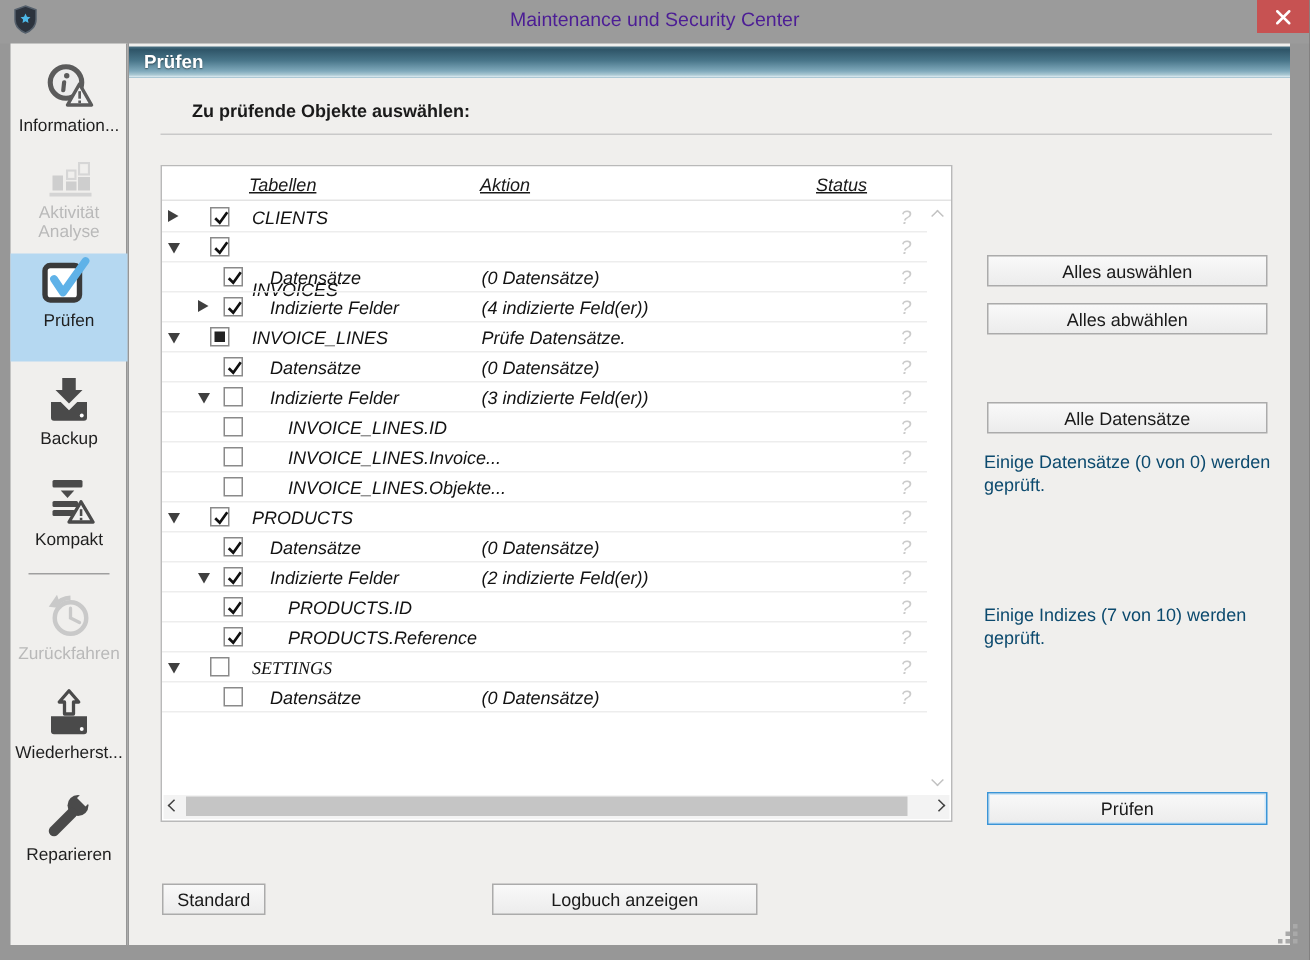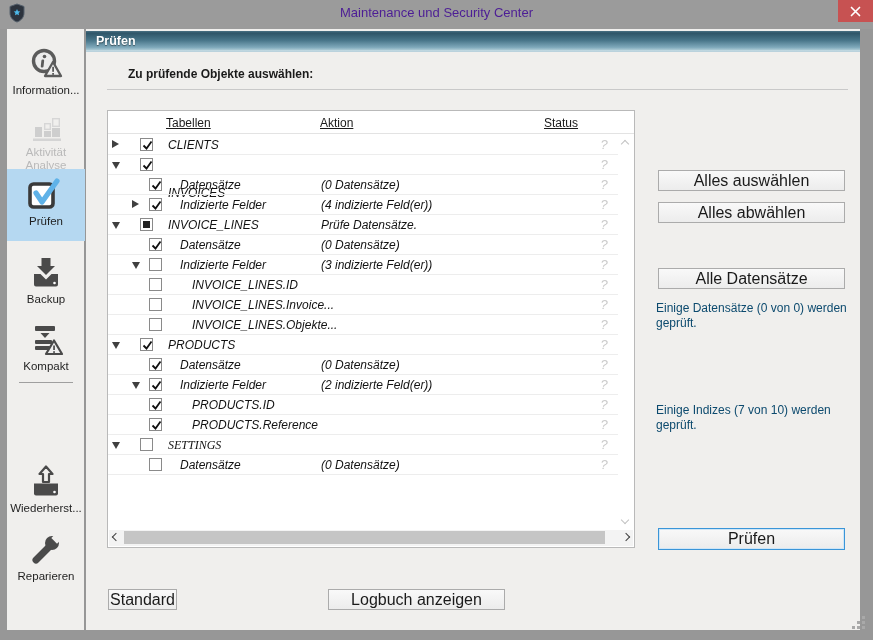--- a/index.html
+++ b/index.html
@@ -11,39 +11,39 @@
   .stage{position:relative;width:873px;height:640px;background:var(--frame);overflow:hidden;}
 
   
   .titlebar{position:absolute;left:0;top:0;width:873px;height:29px;background:var(--titlebar);}
   .shield{position:absolute;left:9px;top:3px;width:16px;height:20px;}
   .title{position:absolute;left:50%;top:5px;transform:translateX(-50%);font-size:13px;color:#4c1d95;white-space:nowrap;}
   .closebtn{position:absolute;right:0;top:0;width:35px;height:22px;background:var(--close);display:flex;align-items:center;justify-content:center;cursor:pointer;}
 
   
   .sidebar{position:absolute;left:7px;top:29px;width:78px;height:601px;background:var(--bg);border-right:1px solid #969696;}
-  .sbitem{position:absolute;left:0;width:78px;display:flex;flex-direction:column;align-items:center;justify-content:center;cursor:pointer;}
+  .sbitem{position:absolute;left:0;width:78px;display:flex;flex-direction:column;align-items:center;justify-content:flex-start;cursor:pointer;}
   .sbitem .sbicon{display:block;line-height:0;}
   .sblabel{font-size:11.5px;color:#1f1f1f;text-align:center;line-height:13px;margin-top:3px;max-width:76px;}
   .sbitem.disabled .sblabel{color:#b9b9b9;}
   .sbitem.selected{background:var(--selected);}
   .sbdivider{position:absolute;left:12px;top:353px;width:54px;height:1px;background:#9f9f9f;}
 
   
   .main{position:absolute;left:86px;top:29px;width:774px;height:601px;background:var(--bg);}
   .panelheader{position:absolute;left:0;top:2px;width:774px;height:21px;
     background:linear-gradient(to bottom,#4a7183 0%,var(--hdr1) 10%,#49768a 45%,#7fa9bb 78%,#a9c8d3 90%,#d7e7ee 96%,var(--hdr2) 100%);}
   .panelheader span{position:absolute;left:10px;top:3px;font-size:12.5px;font-weight:bold;color:#fff;text-shadow:0 1px 1px rgba(0,0,0,.45);}
   .instruction{position:absolute;left:42px;top:38px;font-size:12px;color:#1a1a1a;font-weight:bold;}
   .hdivider{position:absolute;left:21px;top:60px;width:741px;height:1px;background:#c9c9c9;}
 
   
   .table{position:absolute;left:21px;top:81px;width:528px;height:438px;background:#fff;border:1px solid #b9b9b9;}
   .thead{position:absolute;left:0;top:0;width:526px;height:23px;border-bottom:1px solid #e3e3e3;background:#fff;}
-  .th{position:absolute;top:5px;font-size:12px;color:#1a1a1a;text-decoration:underline;cursor:pointer;}
+  .th{position:absolute;top:5px;font-size:12px;color:#1a1a1a;text-decoration:underline;cursor:pointer;font-style:italic;}
   .rows{position:absolute;left:0;top:24px;width:511px;}
   .trow{position:relative;height:20px;border-bottom:1px solid #ededed;}
   .tri{position:absolute;width:0;height:0;cursor:pointer;}
   .tri.collapsed{top:5px;border-left:7px solid #3f3f3f;border-top:4.5px solid transparent;border-bottom:4.5px solid transparent;}
   .tri.expanded{top:7px;border-top:7px solid #3f3f3f;border-left:4.5px solid transparent;border-right:4.5px solid transparent;}
   .cb{position:absolute;top:3px;width:13px;height:13px;background:#fff;border:1px solid #8a8a8a;cursor:pointer;}
   .cb svg{position:absolute;left:0;top:0;}
   .cb .sq{position:absolute;left:2px;top:2px;width:7px;height:7px;background:#222;}
   .nm,.act{position:absolute;top:3px;font-size:12px;font-style:italic;color:#121212;white-space:nowrap;}
   .act{left:213px;}
@@ -55,21 +55,21 @@
   .hthumb{position:absolute;left:15px;top:1px;width:481px;height:13px;background:#c5c5c5;cursor:grab;}
   .chev{position:absolute;width:6px;height:6px;border-left:1.7px solid #3f3f3f;border-bottom:1.7px solid #3f3f3f;cursor:pointer;}
   .chev.light{border-color:#c2c2c2;}
   .chev.up{transform:rotate(135deg);left:4px;top:6px;}
   .chev.down{transform:rotate(-45deg);left:4px;bottom:6px;}
   .chev.left{transform:rotate(45deg);left:4px;top:4px;}
   .chev.right{transform:rotate(-135deg);right:4px;top:4px;}
 
   
   .btn{position:absolute;width:187px;height:21px;border:1px solid #ababab;background:linear-gradient(#f9f9f9,#ececec);
-       font-size:16px;color:#1a1a1a;display:flex;align-items:center;justify-content:center;cursor:pointer;}
+       font-size:12px;color:#1a1a1a;display:flex;align-items:center;justify-content:center;cursor:pointer;}
   .btn.default{border:1px solid #3a95d8;box-shadow:inset 0 0 0 1px #cfe6f7;}
   .infotext{position:absolute;left:570px;width:210px;font-size:12px;color:#0c4a6e;line-height:15px;}
   .grip{position:absolute;left:766px;top:587px;width:14px;height:14px;}
   .grip::before{content:"";position:absolute;left:0;top:0;width:3px;height:3px;background:transparent;
     box-shadow:10px 0 0 #a9a9a9,5px 5px 0 #a9a9a9,10px 5px 0 #a9a9a9,0 10px 0 #a9a9a9,5px 10px 0 #a9a9a9,10px 10px 0 #a9a9a9;}
 </style>
 </head>
 <body>
 
 <div class="stage">
@@ -151,20 +151,31 @@
           <path d="M26 17.5 L34 31 L18 31 Z" fill="#efefef" stroke="#4a4a4a" stroke-width="2.2" stroke-linejoin="round"></path>
           <rect x="25.2" y="22.5" width="1.7" height="4.5" fill="#4a4a4a"></rect>
           <rect x="25.2" y="28.2" width="1.7" height="1.7" fill="#4a4a4a"></rect>
         </svg>
       </span>
       <span class="sblabel">Kompakt</span>
     </div>
 
     <div class="sbdivider"></div>
 
+    <div class="sbitem disabled" style="top:366px;height:58px;">
+      <span class="sbicon">
+        <svg width="36" height="32" viewBox="0 0 36 32">
+          <circle cx="19" cy="17" r="10.5" fill="none" stroke="#c9c9c9" stroke-width="3"></circle>
+          <path d="M19 10.5 L19 17 L25 20" fill="none" stroke="#c9c9c9" stroke-width="2.2" stroke-linecap="round"></path>
+          <path d="M8.5 9 A 13.5 13.5 0 0 1 19 3.5" fill="none" stroke="#c9c9c9" stroke-width="3"></path>
+          <path d="M10 1.5 L4.5 9.5 L13 10.5 Z" fill="#c9c9c9"></path>
+        </svg>
+      </span>
+      <span class="sblabel">Zurückfahren</span>
+    </div>
 
     <div class="sbitem" style="top:430px;height:62px;">
       <span class="sbicon">
         <svg width="36" height="34" viewBox="0 0 36 34">
           <path d="M18 1.5 L24.5 9 L21 9 L21 17 L15 17 L15 9 L11.5 9 Z" fill="#f0efed" stroke="#4a4a4a" stroke-width="2.2" stroke-linejoin="round"></path>
           <path d="M6 18.5 L30 18.5 L30 28.5 A2 2 0 0 1 28 30.5 L8 30.5 A2 2 0 0 1 6 28.5 Z" fill="#4a4a4a"></path>
           <circle cx="26.5" cy="27" r="1.3" fill="#ffffff"></circle>
         </svg>
       </span>
       <span class="sblabel">Wiederherst...</span>

